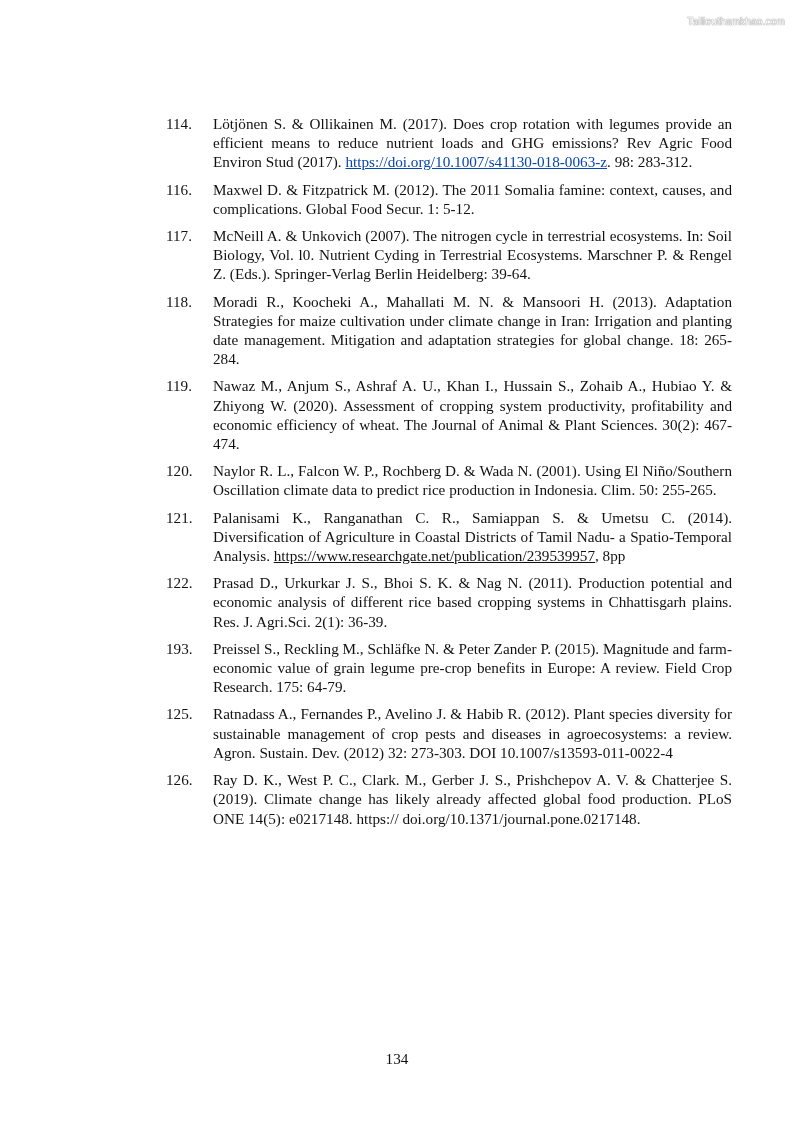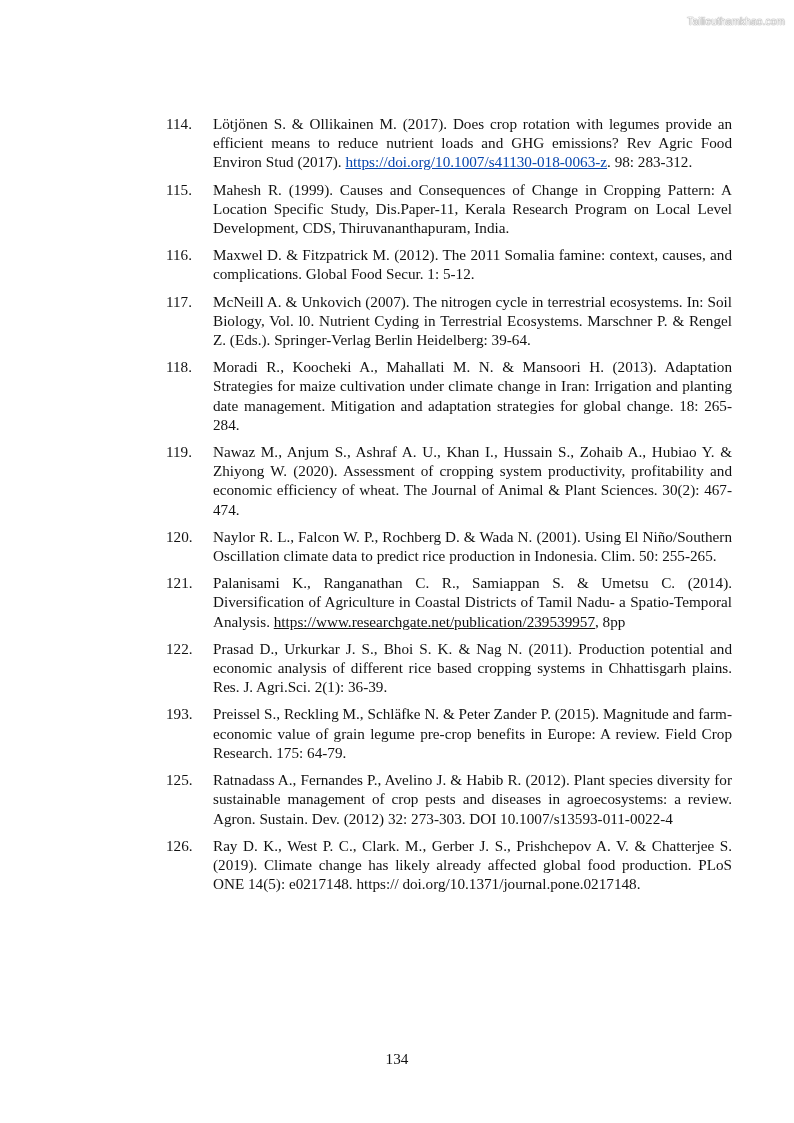--- a/index.html
+++ b/index.html
@@ -18,24 +18,20 @@
 </style>
 </head>
 <body>
 
 <div class="watermark">Tailieuthamkhao.com</div>
 
 <div class="refs">
   <div class="ref">
     <span class="num">114.</span>
     <span class="txt"><span>Lötjönen S. &amp; Ollikainen M. (2017). Does crop rotation with legumes provide an efficient means to reduce nutrient loads and GHG emissions? Rev Agric Food Environ Stud (2017). </span><a class="link">https://doi.org/10.1007/s41130-018-0063-z</a><span>. 98: 283-312.</span></span>
-  </div>
-  <div class="ref">
-    <span class="num">115.</span>
-    <span class="txt">Mahesh R. (1999). Causes and Consequences of Change in Cropping Pattern: A Location Specific Study, Dis.Paper-11, Kerala Research Program on Local Level Development, CDS, Thiruvananthapuram, India.</span>
   </div>
   <div class="ref">
     <span class="num">116.</span>
     <span class="txt">Maxwel D. &amp; Fitzpatrick M. (2012). The 2011 Somalia famine: context, causes, and complications. Global Food Secur. 1: 5-12.</span>
   </div>
   <div class="ref">
     <span class="num">117.</span>
     <span class="txt">McNeill A. &amp; Unkovich (2007). The nitrogen cycle in terrestrial ecosystems. In: Soil Biology, Vol. l0. Nutrient Cyding in Terrestrial Ecosystems. Marschner P. &amp; Rengel Z. (Eds.). Springer-Verlag Berlin Heidelberg: 39-64.</span>
   </div>
   <div class="ref">

